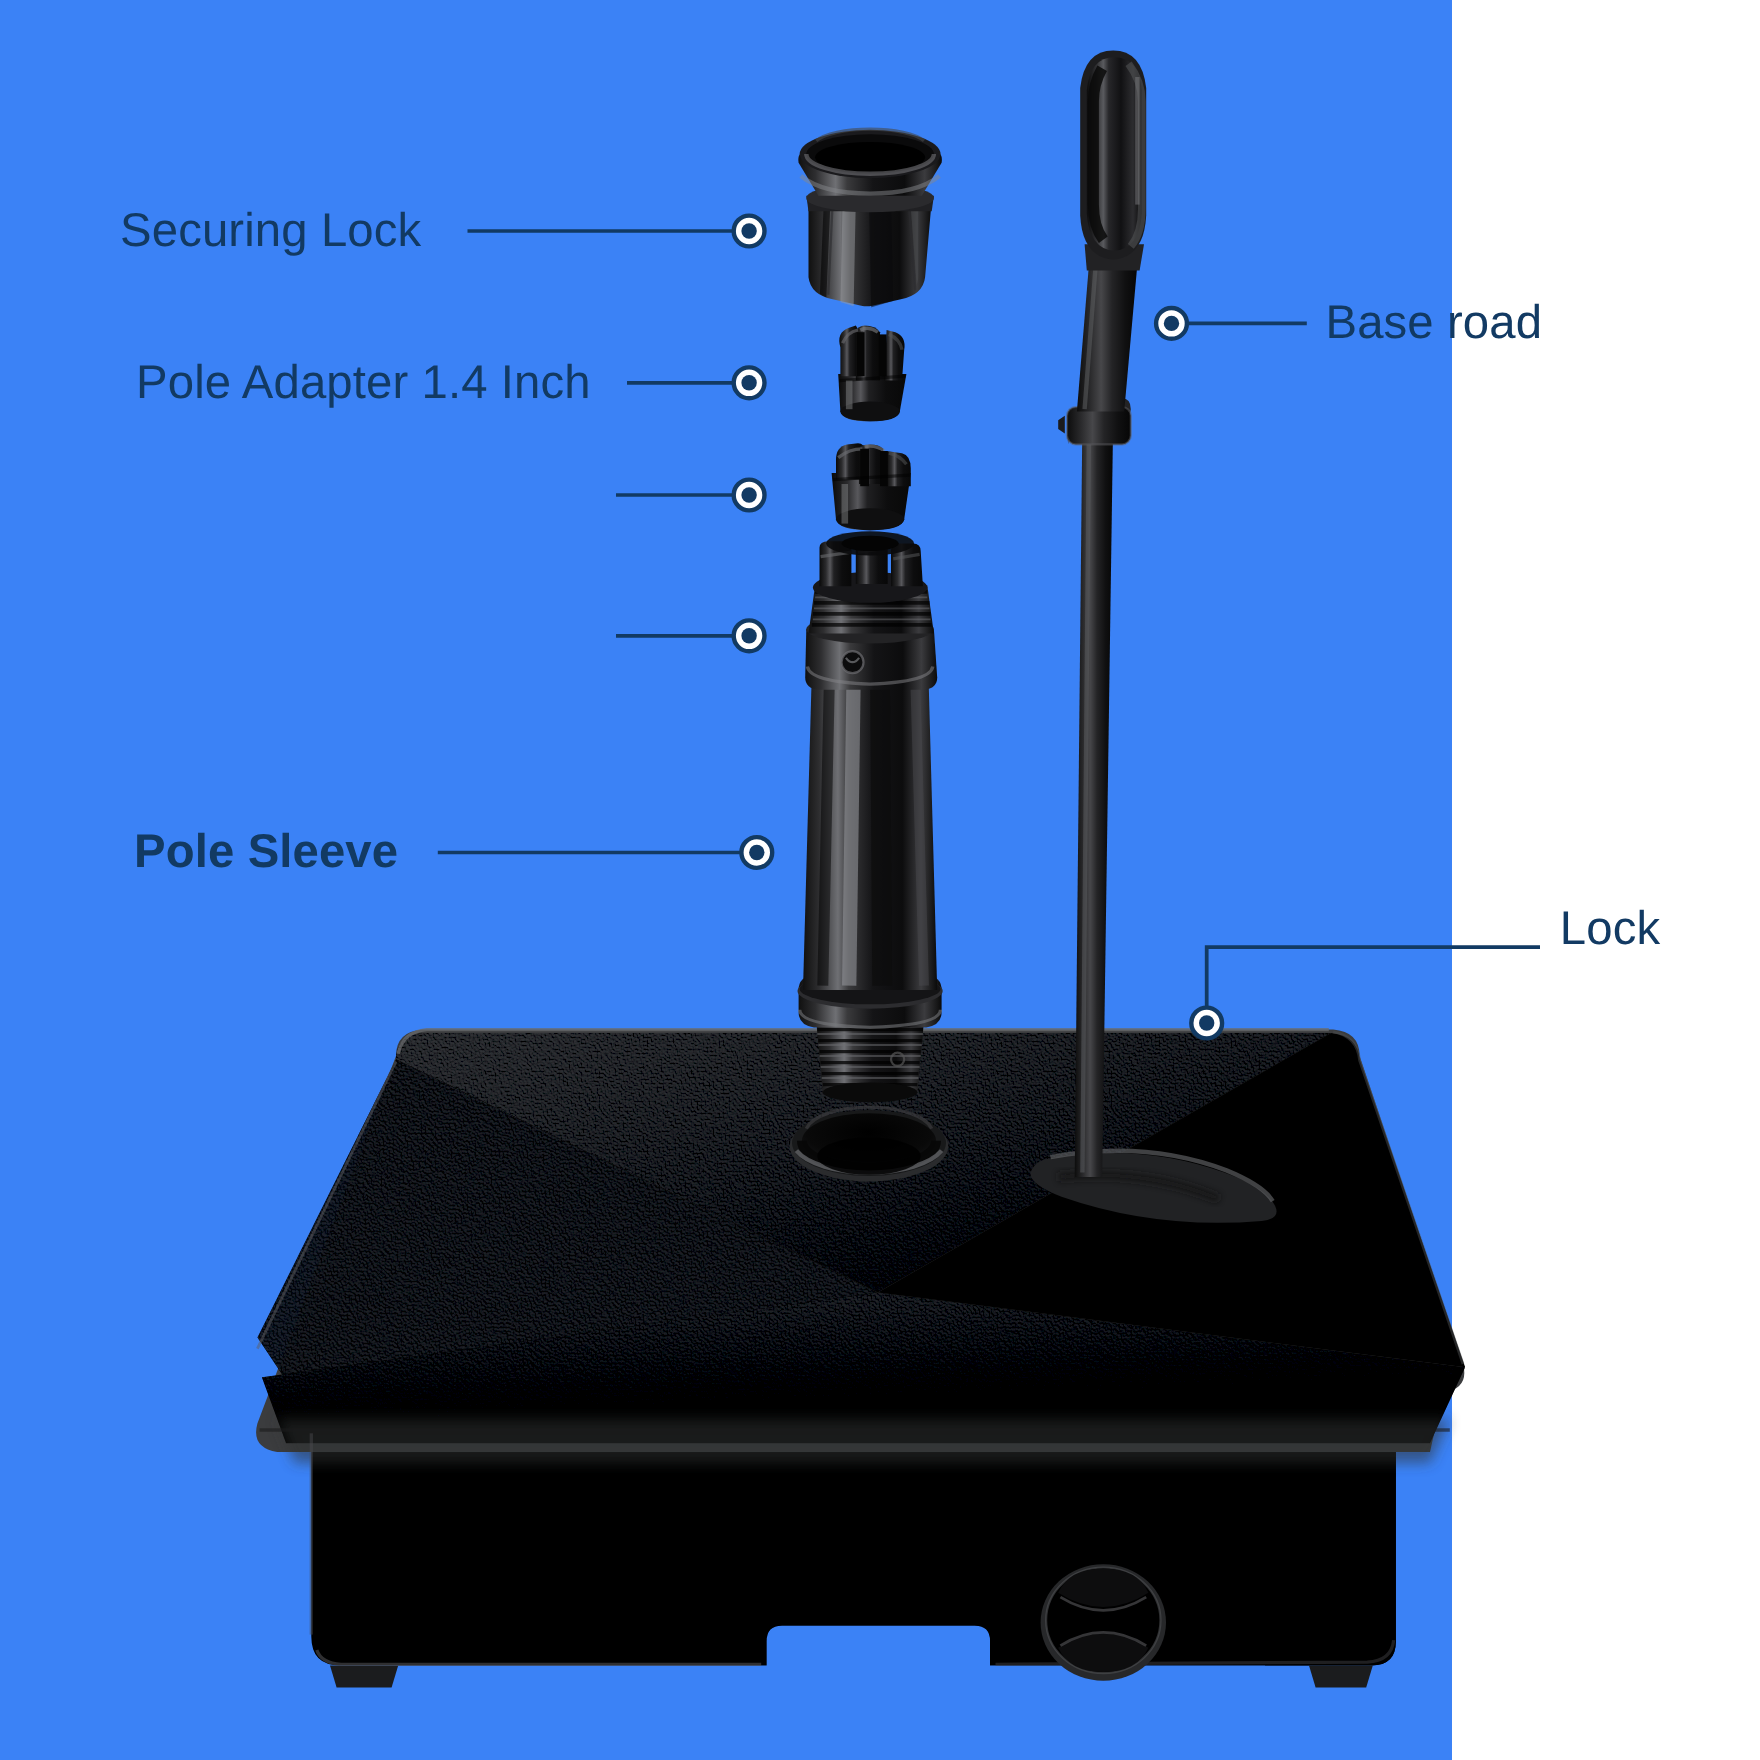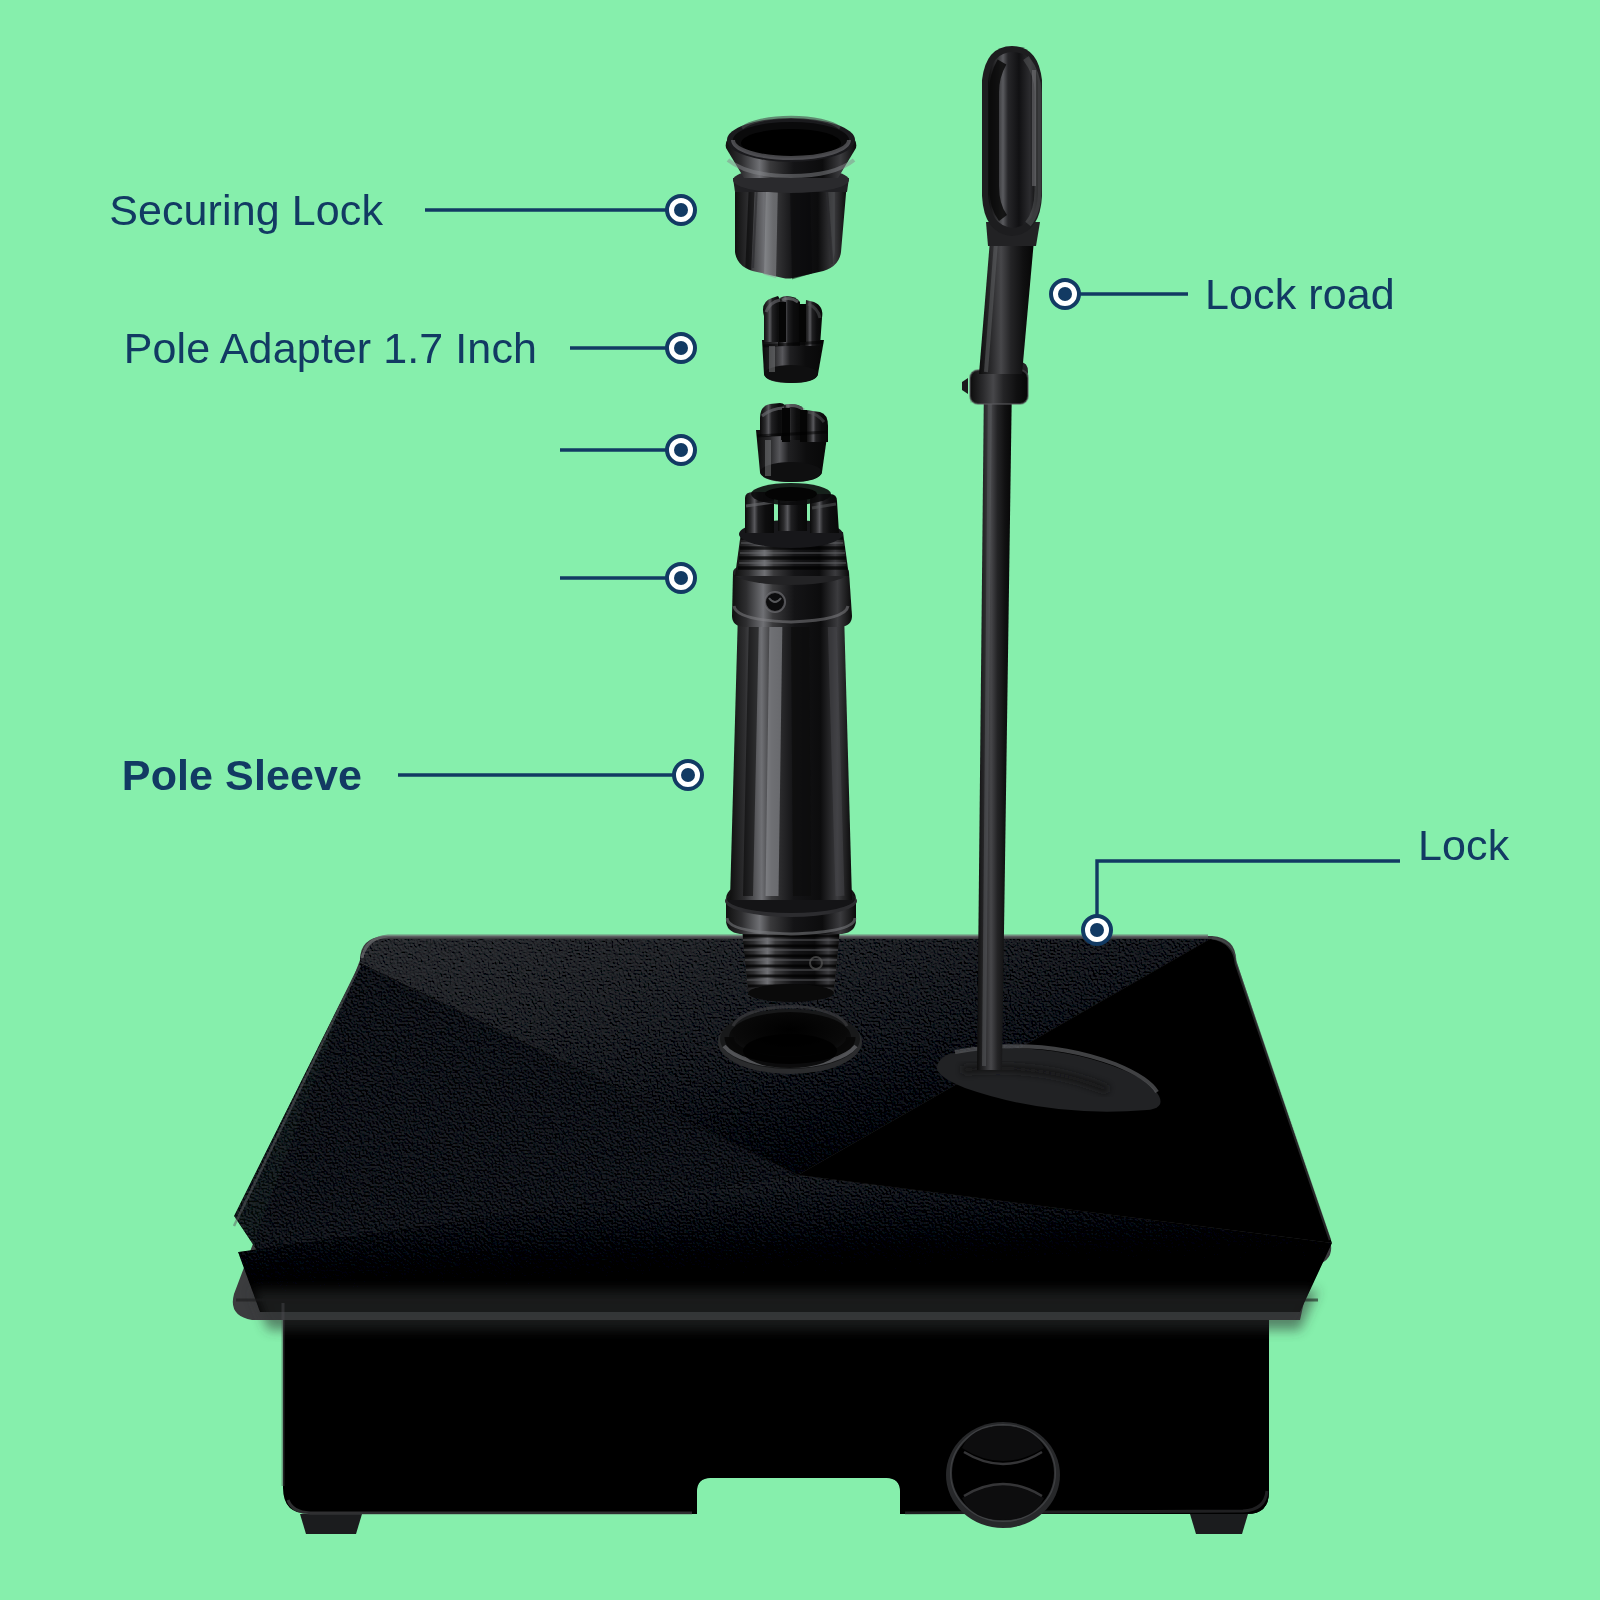--- a/index.html
+++ b/index.html
@@ -1,18 +1,18 @@
 <!DOCTYPE html>
 <html><head>
 <meta charset="utf-8">
 <style>
   html,body{margin:0;padding:0;background:#ffffff;}
   body{width:1600px;height:1600px;overflow:hidden;
        font-family:"Liberation Sans","DejaVu Sans",sans-serif;}
-  #stage{position:relative;width:1600px;height:1600px;background:#86efac;}
+  #stage{position:relative;width:1320px;height:1600px;background:#3b82f6;}
   #art{position:absolute;left:0;top:0;width:1600px;height:1600px;}
   .callout-label{
     position:absolute;color:#123A63;font-size:43px;font-weight:400;
     letter-spacing:.1px;white-space:nowrap;line-height:1;
   }
   .cl-right{transform:translateY(-50%);}
   .cl-left{transform:translate(-100%,-50%);}
 </style>
 </head>
 <body>
@@ -367,23 +367,23 @@
       </g>
       <g>
         <circle cx="1097" cy="930" r="14" fill="#fff" stroke="#123A63" stroke-width="4"></circle>
         <circle cx="1097" cy="930" r="7" fill="#123A63"></circle>
       </g>
     </g>
   </svg>
 
   <div class="callout-label cl-left" style="left:383px;top:210px;">Securing Lock</div>
 
-  <div class="callout-label cl-left" style="left:537px;top:348px;">Pole Adapter 1.7 Inch</div>
+  <div class="callout-label cl-left" style="left:537px;top:348px;">Pole Adapter 1.4 Inch</div>
 
 
 
   <div class="callout-label cl-left" style="left:362px;top:775px;font-weight:bold;">Pole Sleeve</div>
 
-  <div class="callout-label cl-right" style="left:1205px;top:294px;">Lock road</div>
+  <div class="callout-label cl-right" style="left:1205px;top:294px;">Base road</div>
 
   <div class="callout-label cl-right" style="left:1418px;top:845px;">Lock</div>
 
 </div>
 
 </body></html>

